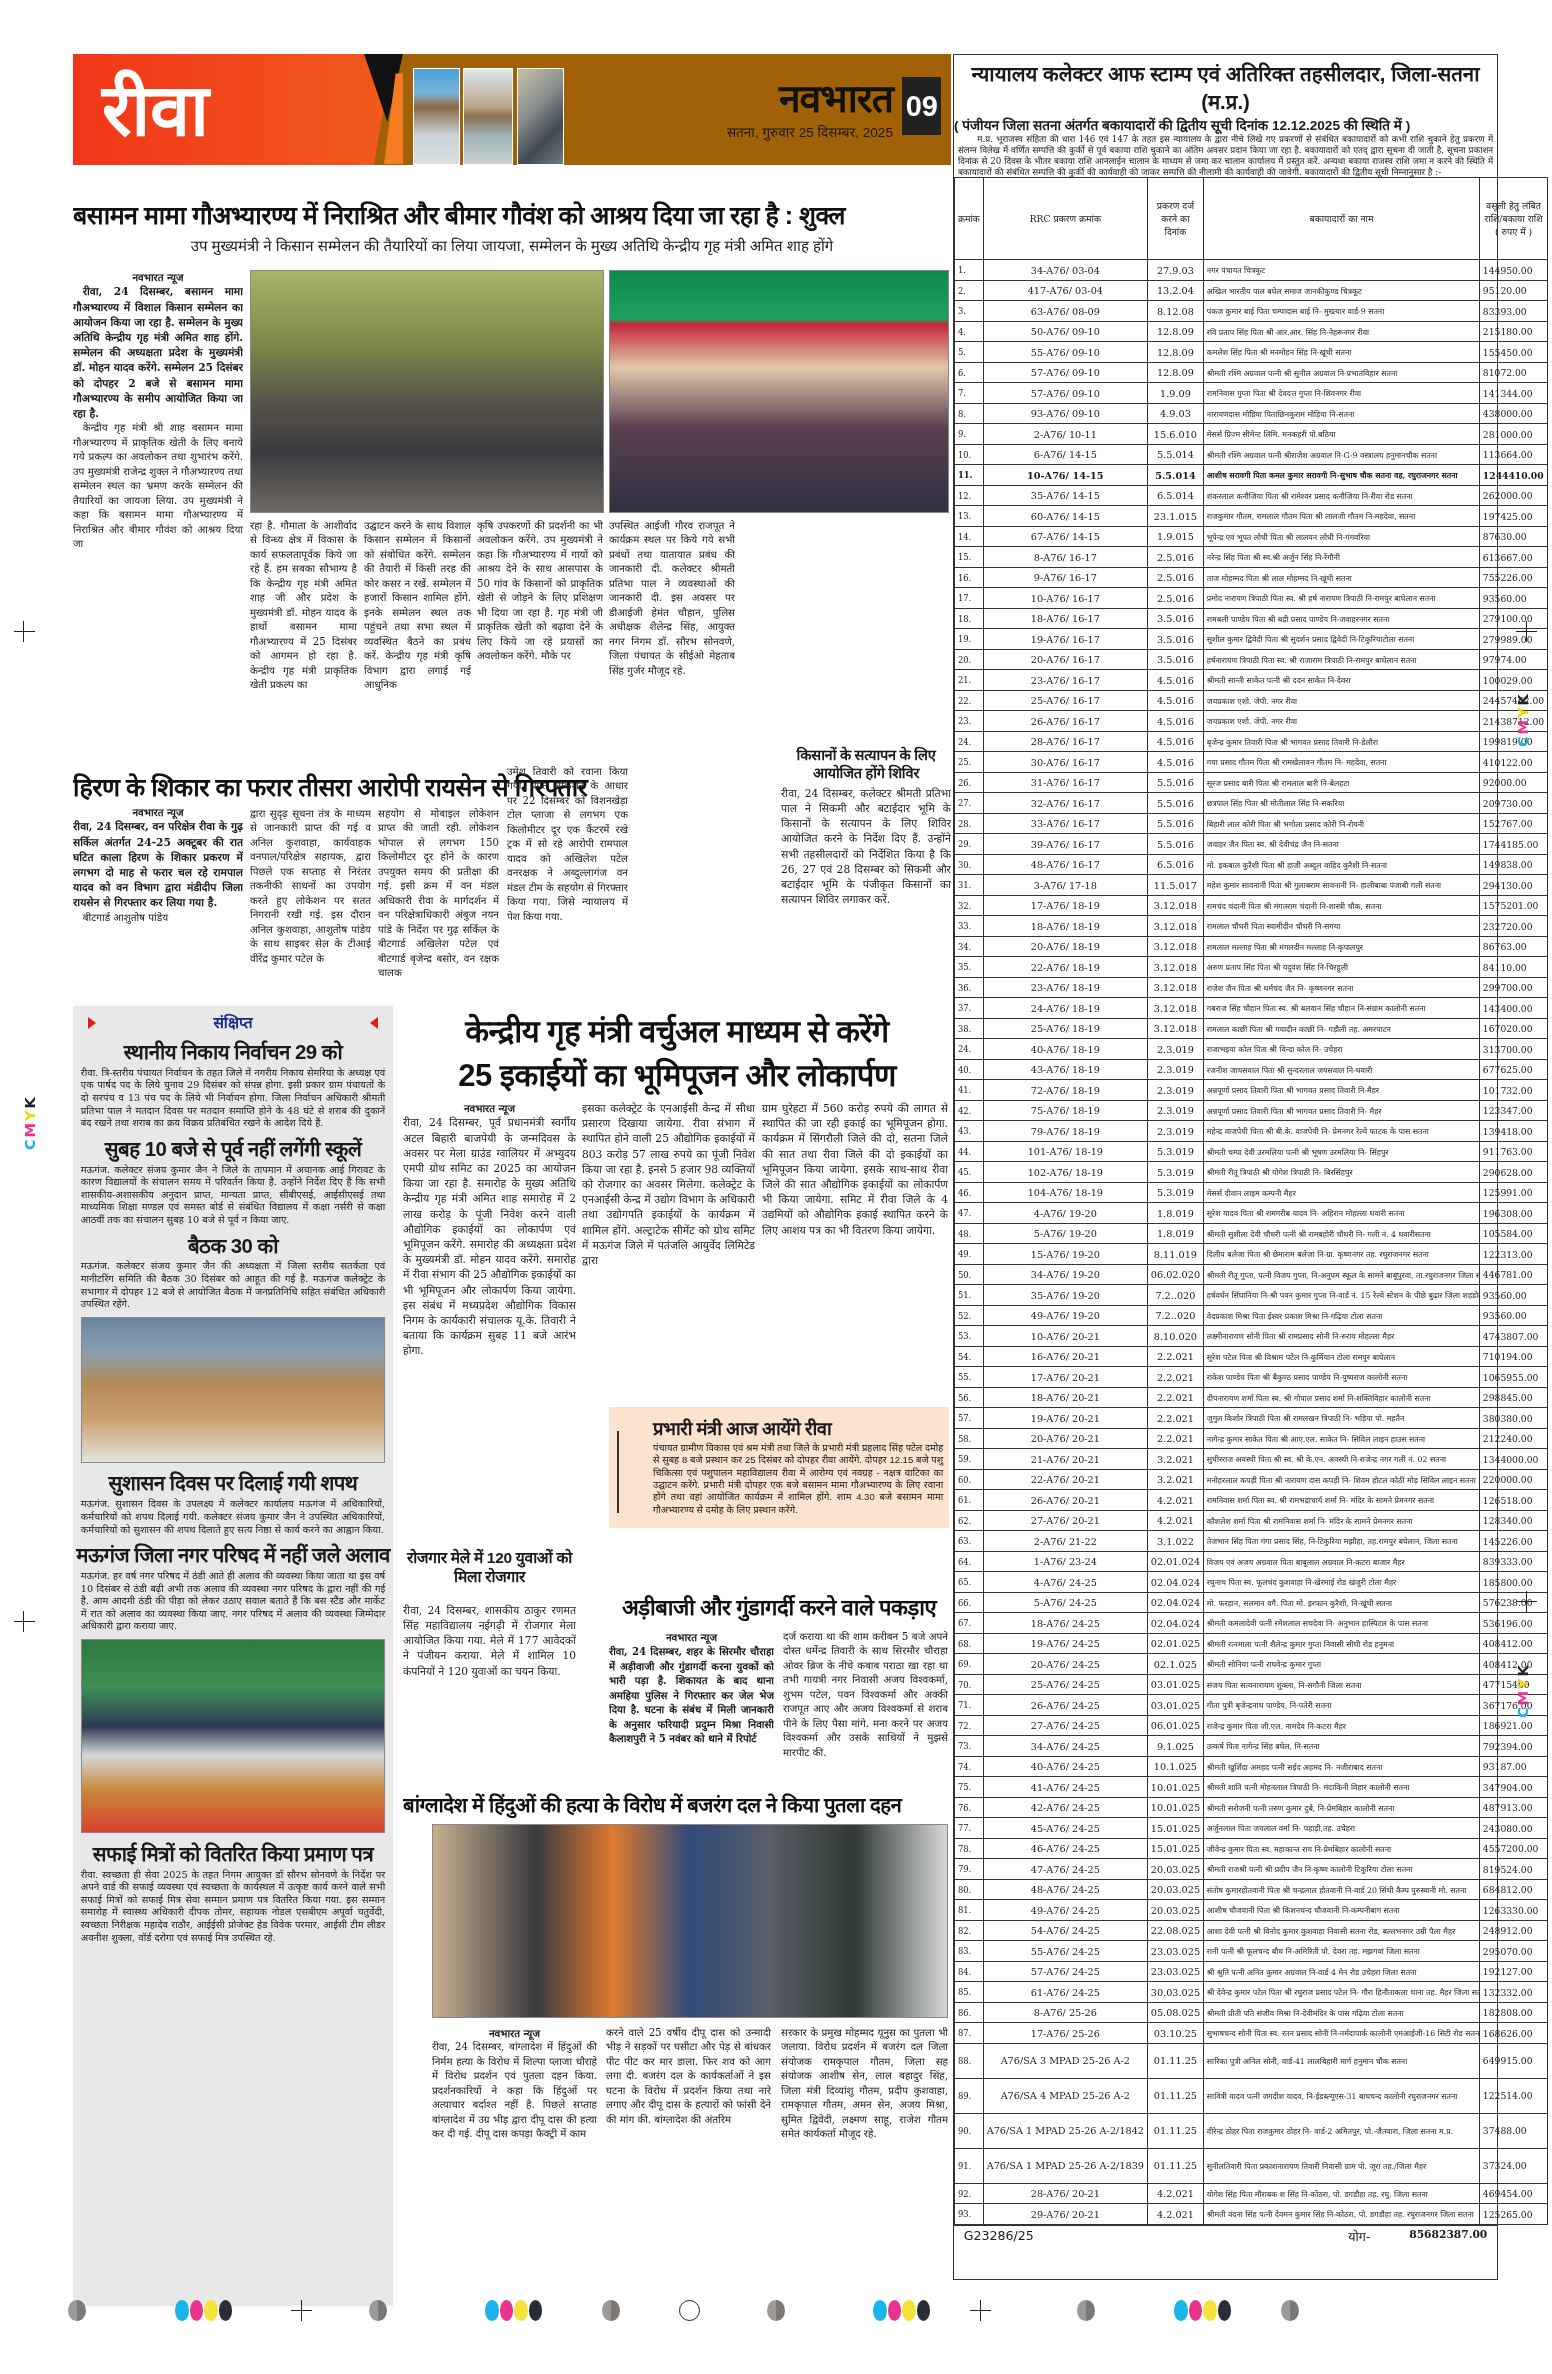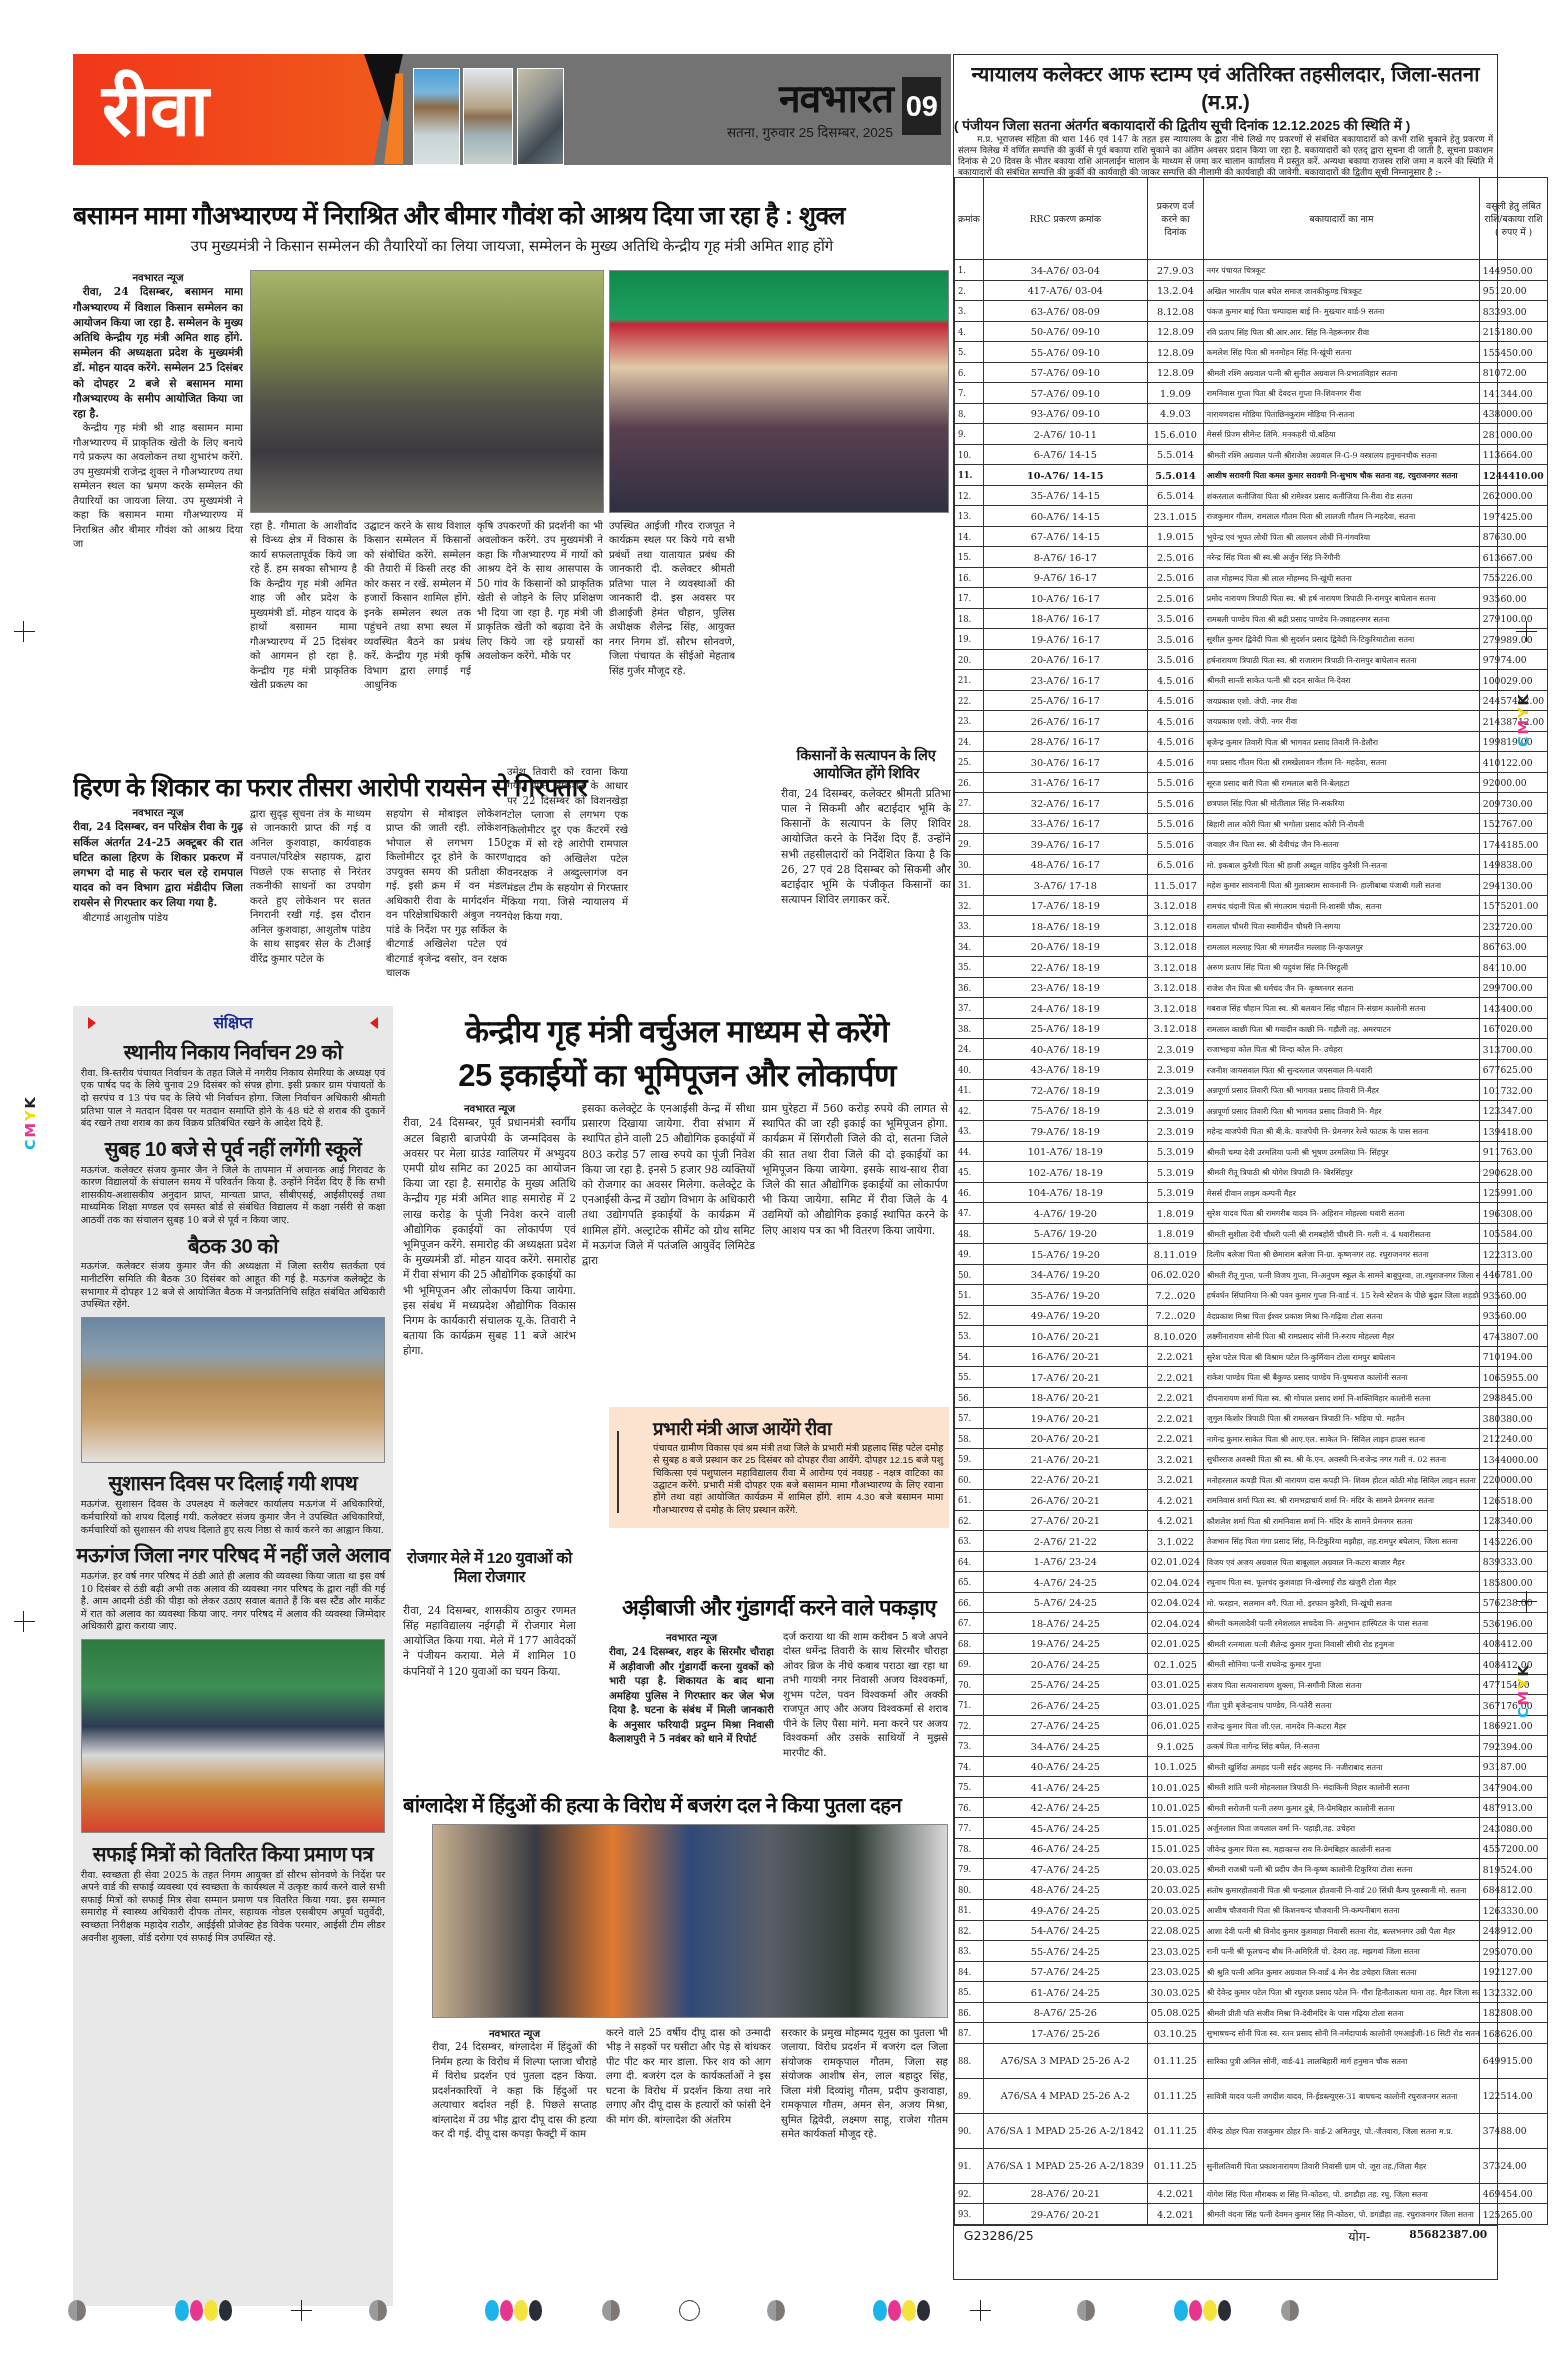--- a/index.html
+++ b/index.html
@@ -6,21 +6,21 @@
 body{width:1553px;height:2375px;background:#fff;font-family:"DejaVu Serif",serif;color:#1a1a1a;position:relative;overflow:hidden}
 .abs{position:absolute}
 .lib{font-family:"Liberation Sans",sans-serif}
 .col{font-size:10.2px;line-height:1.42;text-align:justify;overflow:hidden}
 .col p{text-indent:9.7px}
 .byline{text-align:center;font-weight:bold;font-size:10.2px}
 .lead{font-weight:bold}
 .hl{font-family:"Liberation Sans",sans-serif;font-weight:bold;letter-spacing:-0.5px;color:#111;white-space:nowrap;overflow:hidden}
 .photo{border:1px solid #888;overflow:hidden}
 
-#mast{left:73px;top:54px;width:878px;height:111px;background:#737373}
+#mast{left:73px;top:54px;width:878px;height:111px;background:#a16207}
 #mast .red{position:absolute;left:0;top:0;width:320px;height:111px;background:linear-gradient(90deg,#f2361a,#f05a1c);clip-path:polygon(0 0,100% 0,94% 100%,0 100%)}
 #mast .blk{position:absolute;left:291px;top:0;width:39px;height:68px;background:#111;clip-path:polygon(0 0,100% 0,60% 100%)}
 #mast .org{position:absolute;left:311px;top:19.4px;width:19.4px;height:91px;background:#f47c22;clip-path:polygon(60% 0,100% 0,100% 100%,0 100%)}
 #mast .city{position:absolute;left:29px;top:3.9px;font-size:72px;color:#fff;font-weight:bold;font-family:"DejaVu Sans",sans-serif}
 .mimg{position:absolute;top:13.6px;width:49px;height:97px;border:1.9px solid #fff}
 #brand{position:absolute;right:58px;top:15.5px;font-size:39px;font-weight:900;font-family:"DejaVu Sans",sans-serif;color:#111;letter-spacing:-1px}
 #mdate{position:absolute;right:58px;top:68px;font-size:13.6px;font-family:"Liberation Sans",sans-serif}
 #pno{position:absolute;right:9.7px;top:23px;width:39px;height:58px;background:#222;color:#fff;font-size:29px;font-weight:bold;text-align:center;line-height:58px;font-family:"Liberation Sans",sans-serif}
 
 #notice{left:953px;top:54px;width:545px;height:2226px;border:1.9px solid #333}
@@ -97,21 +97,21 @@
 
 <div class="abs hl" style="left:73px;top:769px;width:699px;font-size:25px">हिरण के शिकार का फरार तीसरा आरोपी रायसेन से गिरफ्तार</div>
 <div class="abs col" style="left:73px;top:805px;width:170px;height:184px">
   <div class="byline">नवभारत न्यूज</div>
   <p class="lead" style="font-size:10.7px;text-indent:0">रीवा, 24 दिसम्बर, वन परिक्षेत्र रीवा के गुढ़ सर्किल अंतर्गत 24-25 अक्टूबर की रात घटित काला हिरण के शिकार प्रकरण में लगभग दो माह से फरार चल रहे रामपाल यादव को वन विभाग द्वारा मंडीदीप जिला रायसेन से गिरफ्तार कर लिया गया है.</p>
   <p>बीटगार्ड आशुतोष पांडेय</p>
 </div>
 <div class="abs col" style="left:250px;top:807px;width:121px;height:184px">
     <p style="text-indent:0">द्वारा सुदृढ़ सूचना तंत्र के माध्यम से जानकारी प्राप्त की गई व अनिल कुशवाहा, कार्यवाहक वनपाल/परिक्षेत्र सहायक, द्वारा पिछले एक सप्ताह से निरंतर तकनीकी साधनों का उपयोग करते हुए लोकेशन पर सतत निगरानी रखी गई. इस दौरान अनिल कुशवाहा, आशुतोष पांडेय के साथ साइबर सेल के टीआई वीरेंद्र कुमार पटेल के</p>
   </div>
-<div class="abs col" style="left:386px;top:807px;width:121px;height:184px">
+<div class="abs col" style="left:378px;top:807px;width:121px;height:184px">
     <p style="text-indent:0">सहयोग से मोबाइल लोकेशन प्राप्त की जाती रही. लोकेशन भोपाल से लगभग 150 किलोमीटर दूर होने के कारण उपयुक्त समय की प्रतीक्षा की गई. इसी क्रम में वन मंडल अधिकारी रीवा के मार्गदर्शन में वन परिक्षेत्राधिकारी अंबुज नयन पांडे के निर्देश पर गुढ़ सर्किल के बीटगार्ड अखिलेश पटेल एवं बीटगार्ड बृजेन्द्र बसोर, वन रक्षक चालक</p>
   </div>
 <div class="abs col" style="left:507px;top:765px;width:121px;height:184px">
     <p style="text-indent:0">उमेश तिवारी को रवाना किया गया. प्राप्त लोकेशन के आधार पर 22 दिसम्बर को विशनखेड़ा टोल प्लाजा से लगभग एक किलोमीटर दूर एक कैंटरमें रखे ट्रक में सो रहे आरोपी रामपाल यादव को अखिलेश पटेल वनरक्षक ने अब्दुल्लागंज वन मंडल टीम के सहयोग से गिरफ्तार किया गया. जिसे न्यायालय में पेश किया गया.</p>
   </div>
 
 <div class="abs" style="left:781px;top:747px;width:170px;height:243px">
   <div class="lib" style="font-weight:bold;font-size:14.6px;text-align:center;line-height:1.2;letter-spacing:-0.3px">किसानों के सत्यापन के लिए आयोजित होंगे शिविर</div>
   <div class="col" style="margin-top:3.9px;font-size:10.7px">रीवा, 24 दिसम्बर, कलेक्टर श्रीमती प्रतिभा पाल ने सिकमी और बटाईदार भूमि के किसानों के सत्यापन के लिए शिविर आयोजित करने के निर्देश दिए हैं. उन्होंने सभी तहसीलदारों को निर्देशित किया है कि 26, 27 एवं 28 दिसम्बर को सिकमी और बटाईदार भूमि के पंजीकृत किसानों का सत्यापन शिविर लगाकर करें.</div>
 </div>

